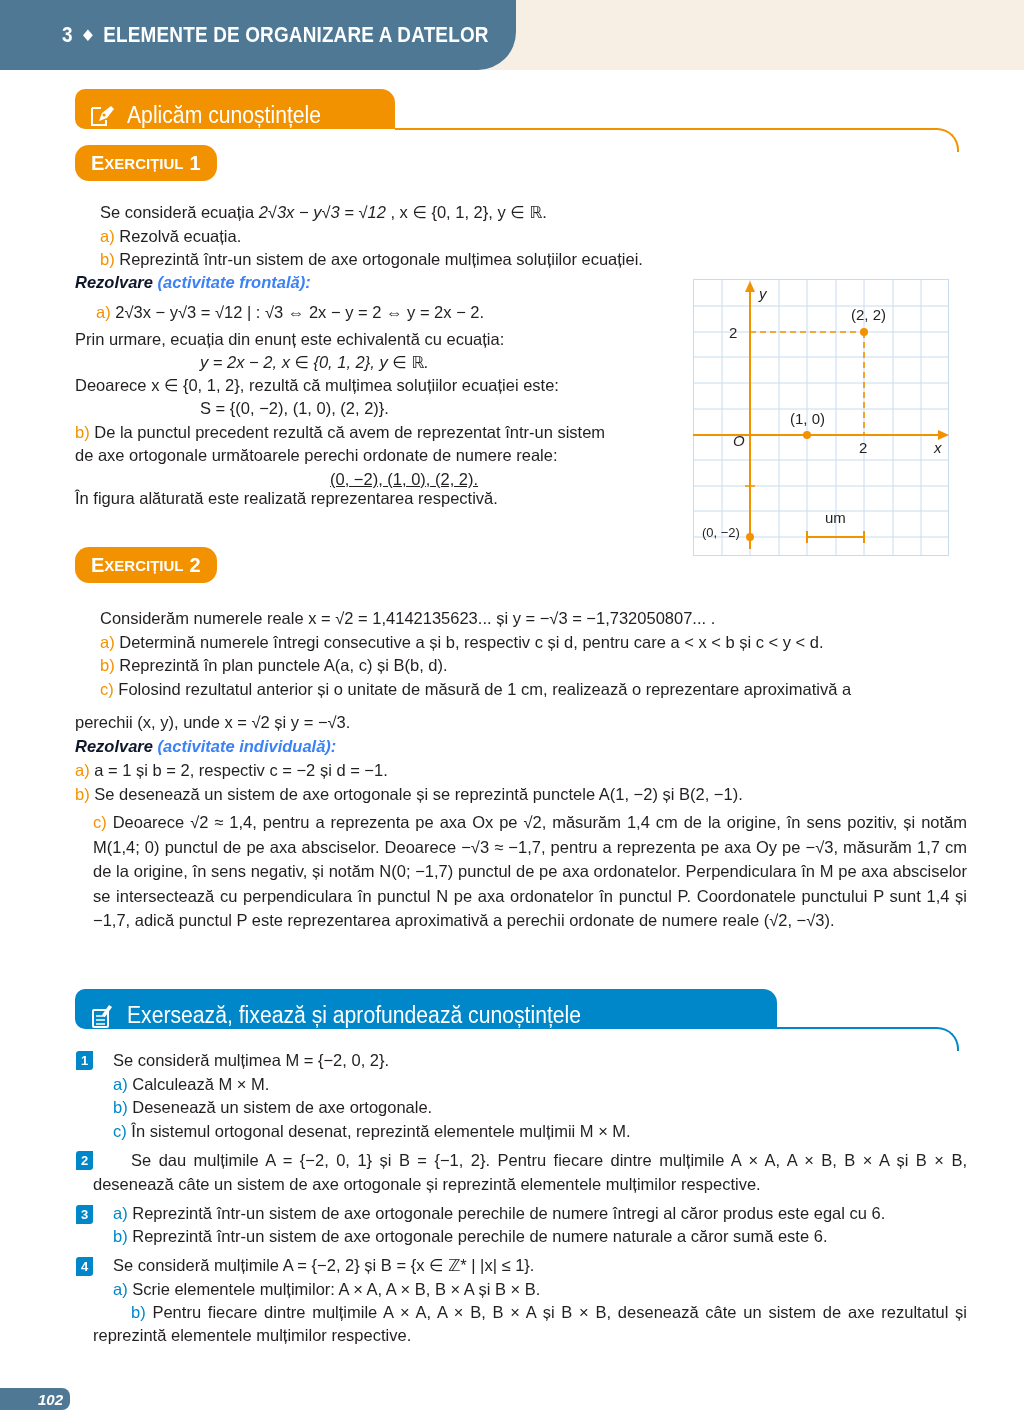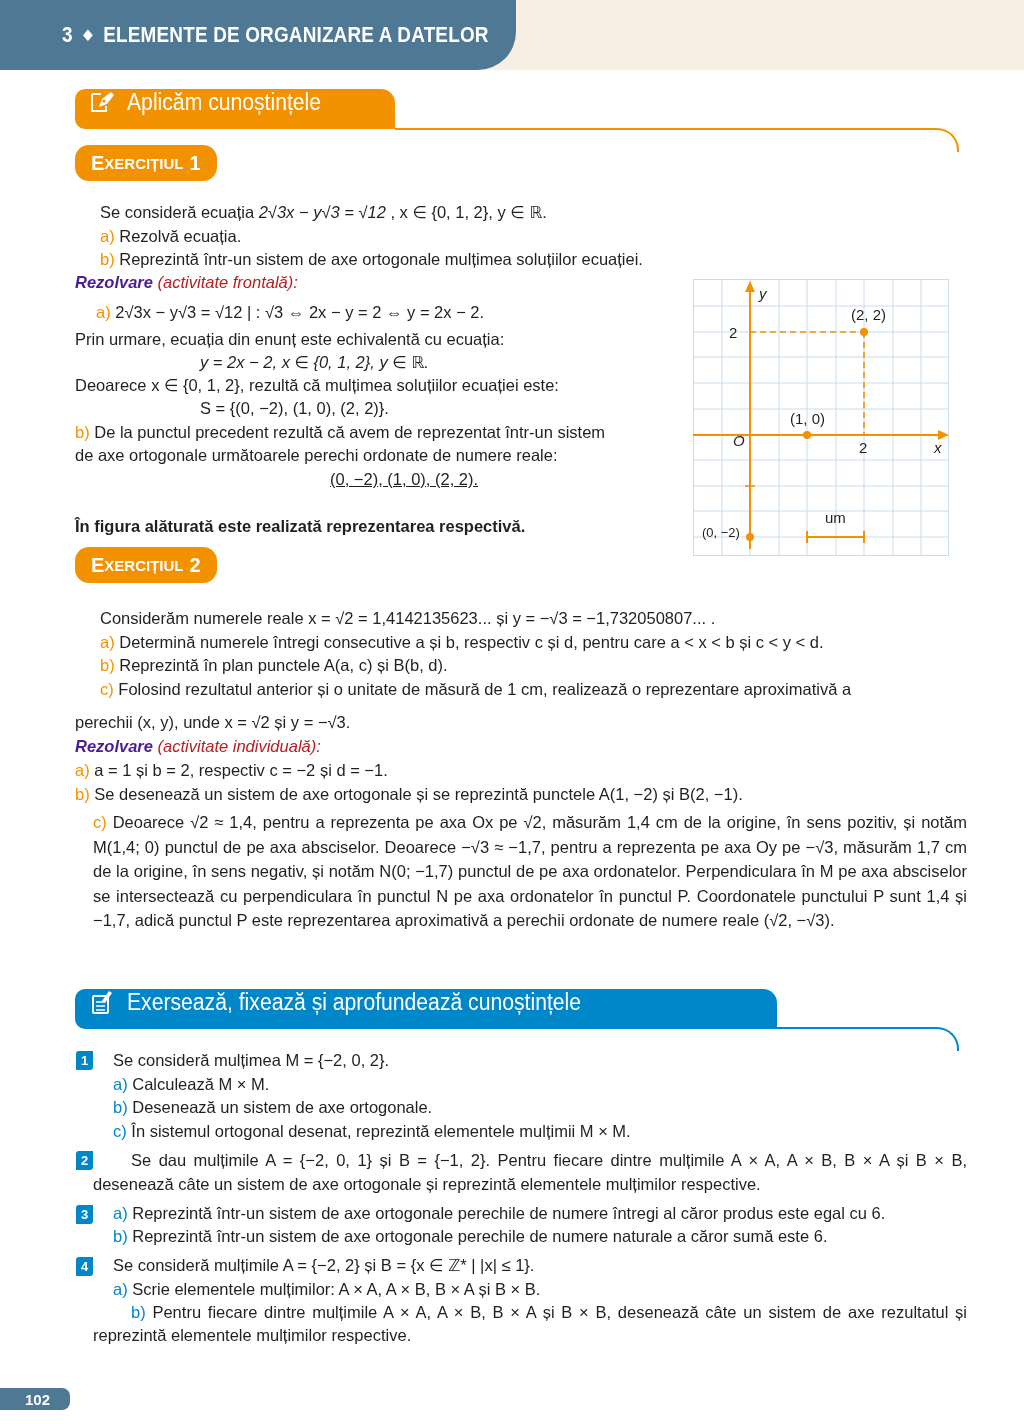--- a/index.html
+++ b/index.html
@@ -15,49 +15,49 @@
     background:#4f7895; border-bottom-right-radius:38px;
   }
   .chapter-title {
     position:absolute; left:62px; top:22px; color:#fff; font-weight:bold;
     font-size:22px; letter-spacing:0.2px; white-space:nowrap;
     font-family:"Liberation Sans Narrow","Liberation Sans", sans-serif;
     transform:scaleX(0.86); transform-origin:left center;
   }
   .section-tab {
     position:absolute; height:40px; border-radius:10px 14px 0 10px;
-    color:#fff; font-size:23px; display:flex; align-items:flex-start;
+    color:#fff; font-size:23px; display:flex; align-items:flex-end;
   }
   .section-tab .label { transform:scaleX(0.92); transform-origin:left center; white-space:nowrap; }
   .section-line { position:absolute; height:2px; }
   .section-curve { position:absolute; width:24px; height:22px; border-top:2px solid; border-right:2px solid; border-top-right-radius:22px; }
   .icon-box { width:26px; height:26px; margin:0 12px 0 14px; display:flex; align-items:center; justify-content:center; }
   .ex-pill {
     position:absolute; background:#f39200; color:#fff; border-radius:14px;
     height:36px; display:flex; align-items:center; padding:0 16px;
     font-weight:bold; font-size:19px; white-space:nowrap;
   }
   .ex-pill .big { font-size:20px; }
   .ex-pill .small { font-size:15px; }
   .t { position:absolute; font-size:16.5px; white-space:nowrap; line-height:20px; }
   .o { color:#f39200; }
-  .ob { color:#4c1d95; font-weight:bold; font-style:italic; }
-  .oi { color:#b91c1c; font-style:italic; }
+  .ob { color:#0f172a; font-weight:bold; font-style:italic; }
+  .oi { color:#3b82f6; font-style:italic;font-weight:bold; }
   .b { color:#0087c9; }
   .i { font-style:italic; }
   .num-badge {
     position:absolute; width:17px; height:19px; background:#0087c9; color:#fff;
     font-weight:bold; font-size:13px; display:flex; align-items:center; justify-content:center;
     border-radius:3px 0 3px 0;
   }
   .justify { position:absolute; left:75px; width:874px; font-size:16.5px; line-height:24.5px; text-align:justify;margin-left:18px; }
   .page-num {
     position:absolute; left:0; top:1388px; width:70px; height:22px; background:#4f7895;
     border-radius:0 8px 8px 0; color:#fff; font-weight:bold; font-size:15px;
-    display:flex; align-items:center; justify-content:flex-end; padding-right:20px; box-sizing:border-box;
+    display:flex; align-items:center; justify-content:flex-end; padding-right:7px; box-sizing:border-box;font-style:italic;
   }
   .graph { position:absolute; left:693px; top:279px; width:256px; height:277px; }
 </style>
 </head>
 <body>
 
 <div class="top-strip"></div>
 <div class="chapter-header">
   <div class="chapter-title">
     <span>3</span>
@@ -102,21 +102,21 @@
 </div>
 <div class="t" style="left:75px;top:329px;">Prin urmare, ecuația din enunț este echivalentă cu ecuația:</div>
 <div class="t i" style="left:200px;top:352px;">y = 2x − 2, x ∈ {0, 1, 2}, y ∈ ℝ.</div>
 <div class="t" style="left:75px;top:375px;">Deoarece x ∈ {0, 1, 2}, rezultă că mulțimea soluțiilor ecuației este:</div>
 <div class="t" style="left:200px;top:398px;">S = {(0, −2), (1, 0), (2, 2)}.</div>
 <div class="t" style="left:75px;top:422px;">
   <span class="o">b)</span><span> De la punctul precedent rezultă că avem de reprezentat într-un sistem</span>
 </div>
 <div class="t" style="left:75px;top:445px;">de axe ortogonale următoarele perechi ordonate de numere reale:</div>
 <div class="t" style="left:330px;top:469px;text-decoration:underline;">(0, −2), (1, 0), (2, 2).</div>
-<div class="t" style="left:75px;top:516px;font-weight:bold;">În figura alăturată este realizată reprezentarea respectivă.</div>
+<div class="t" style="left:75px;top:488px;">În figura alăturată este realizată reprezentarea respectivă.</div>
 
 <div class="graph">
   <svg width="256" height="277" viewBox="0 0 256 277">
     <g stroke="#c9dcef" stroke-width="1">
       <line x1="0.5" y1="0" x2="0.5" y2="277"></line>
         <line x1="29" y1="0" x2="29" y2="277"></line>
         <line x1="57" y1="0" x2="57" y2="277"></line>
       <line x1="86" y1="0" x2="86" y2="277"></line>
         <line x1="114" y1="0" x2="114" y2="277"></line>
         <line x1="143" y1="0" x2="143" y2="277"></line>

